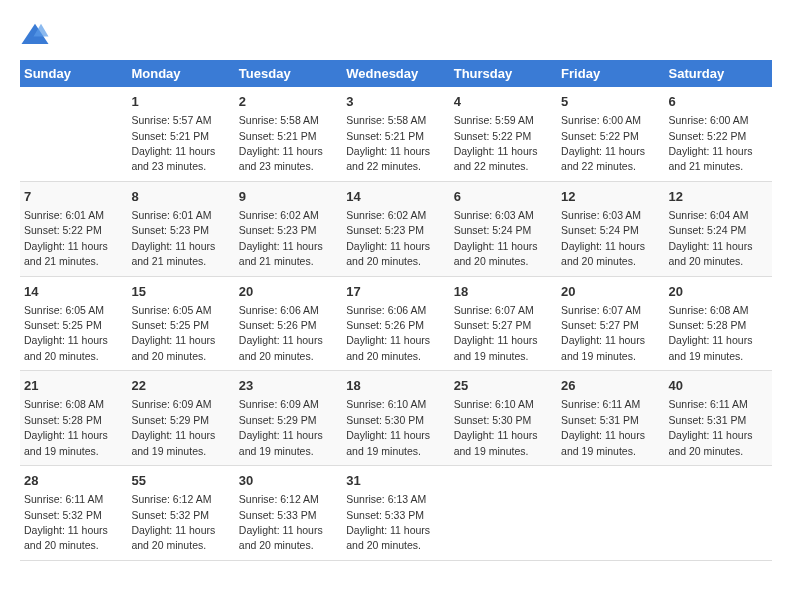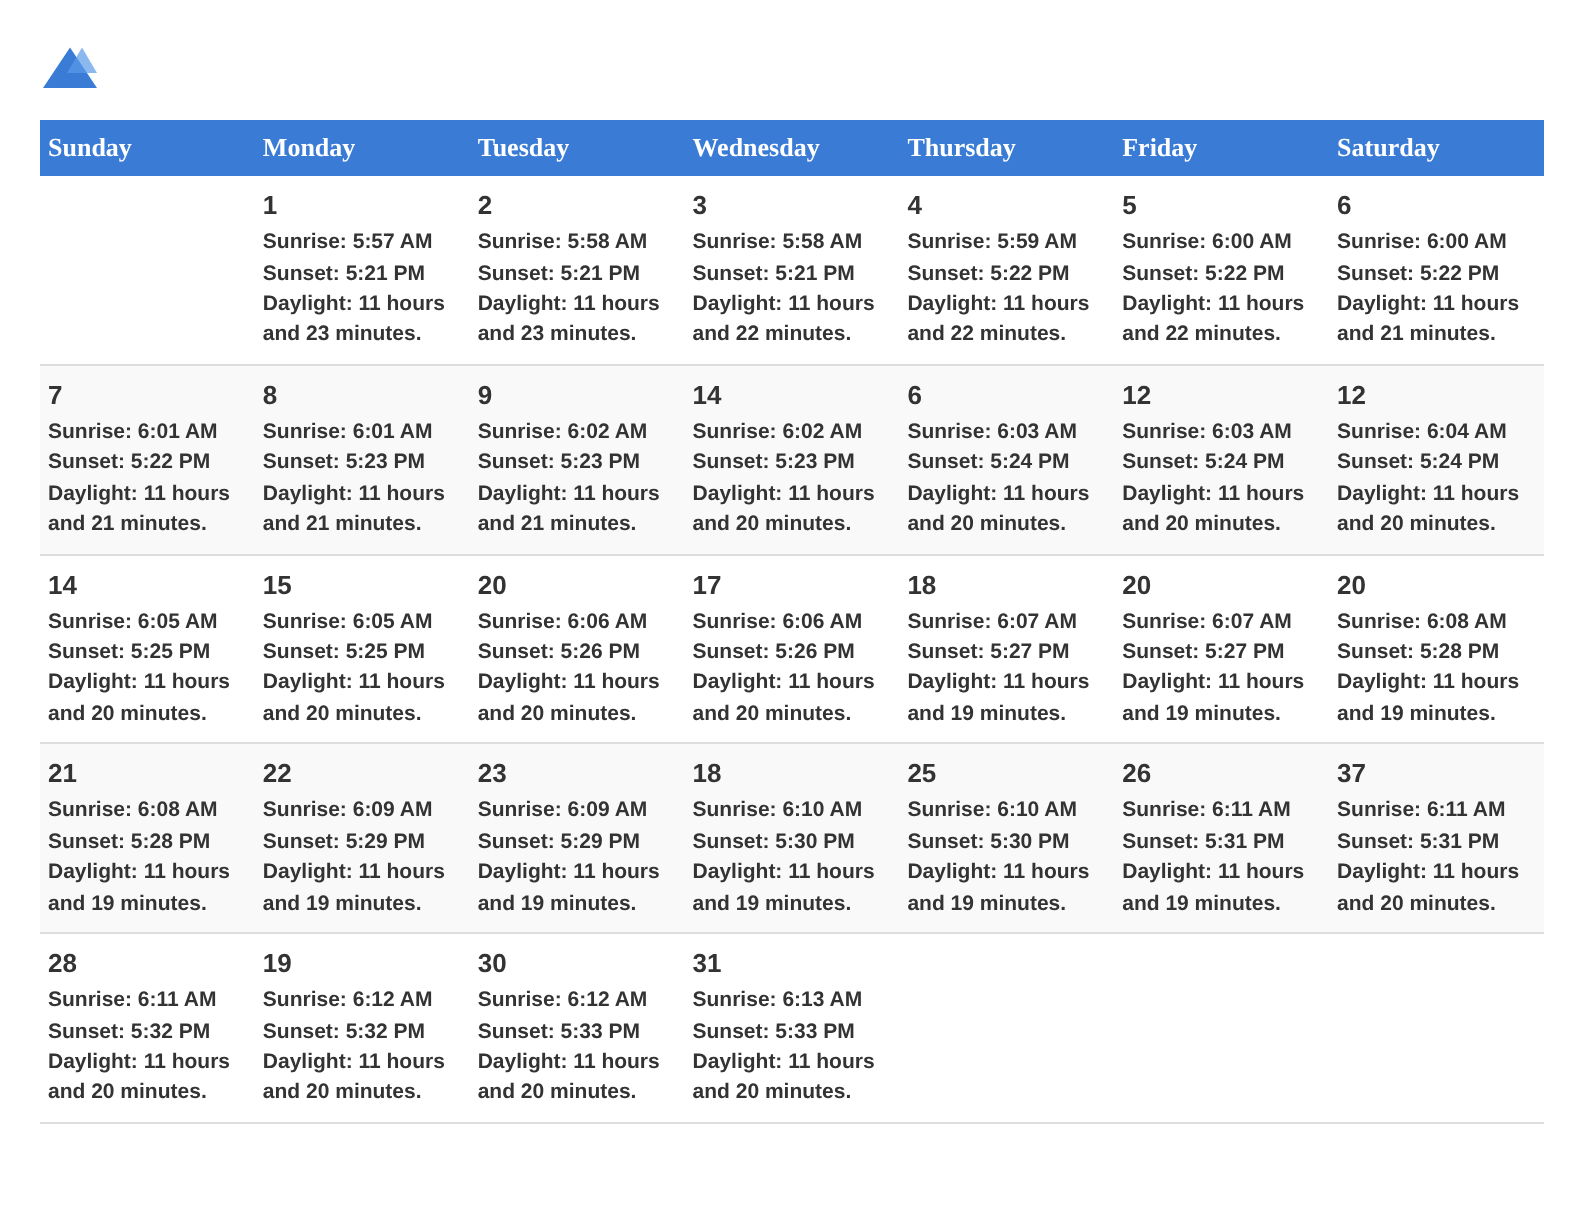--- a/index.html
+++ b/index.html
@@ -52,21 +52,20 @@
       border-collapse: collapse;
       font-size: 11px;
     }
     thead tr th {
       background-color: #3a7bd5;
       color: #fff;
       padding: 6px 4px;
       text-align: left;
       font-size: 13px;
       font-weight: bold;
-      font-family: Liberation Serif, serif;
     }
     tbody tr {
       border-bottom: 1px solid #ddd;
     }
     tbody tr:nth-child(even) {
       background: #f9f9f9;
     }
     tbody tr td {
       vertical-align: top;
       padding: 6px 4px;
@@ -76,21 +75,20 @@
     }
     .day-num {
       font-weight: bold;
       font-size: 13px;
       display: block;
       margin-bottom: 2px;
     }
     .day-info {
       font-size: 10.5px;
       color: #333;
-      font-weight: bold;
     }
     .week-row td { height: 80px; }
   </style>
 </head>
 <body>
 
 <div class="header">
   <div class="logo">
     <svg class="logo-icon" viewBox="0 0 40 40">
       <polygon points="20,5 38,32 2,32" fill="#3a7bd5"></polygon>
@@ -147,25 +145,25 @@
         <td><span class="day-num">20</span><span class="day-info">Sunrise: 6:07 AM<br>Sunset: 5:27 PM<br>Daylight: 11 hours<br>and 19 minutes.</span></td>
         <td><span class="day-num">20</span><span class="day-info">Sunrise: 6:08 AM<br>Sunset: 5:28 PM<br>Daylight: 11 hours<br>and 19 minutes.</span></td>
       </tr>
       <tr class="week-row">
         <td><span class="day-num">21</span><span class="day-info">Sunrise: 6:08 AM<br>Sunset: 5:28 PM<br>Daylight: 11 hours<br>and 19 minutes.</span></td>
         <td><span class="day-num">22</span><span class="day-info">Sunrise: 6:09 AM<br>Sunset: 5:29 PM<br>Daylight: 11 hours<br>and 19 minutes.</span></td>
         <td><span class="day-num">23</span><span class="day-info">Sunrise: 6:09 AM<br>Sunset: 5:29 PM<br>Daylight: 11 hours<br>and 19 minutes.</span></td>
         <td><span class="day-num">18</span><span class="day-info">Sunrise: 6:10 AM<br>Sunset: 5:30 PM<br>Daylight: 11 hours<br>and 19 minutes.</span></td>
         <td><span class="day-num">25</span><span class="day-info">Sunrise: 6:10 AM<br>Sunset: 5:30 PM<br>Daylight: 11 hours<br>and 19 minutes.</span></td>
         <td><span class="day-num">26</span><span class="day-info">Sunrise: 6:11 AM<br>Sunset: 5:31 PM<br>Daylight: 11 hours<br>and 19 minutes.</span></td>
-        <td><span class="day-num">37</span><span class="day-info">Sunrise: 6:11 AM<br>Sunset: 5:31 PM<br>Daylight: 11 hours<br>and 20 minutes.</span></td>
+        <td><span class="day-num">40</span><span class="day-info">Sunrise: 6:11 AM<br>Sunset: 5:31 PM<br>Daylight: 11 hours<br>and 20 minutes.</span></td>
       </tr>
       <tr class="week-row">
         <td><span class="day-num">28</span><span class="day-info">Sunrise: 6:11 AM<br>Sunset: 5:32 PM<br>Daylight: 11 hours<br>and 20 minutes.</span></td>
-        <td><span class="day-num">19</span><span class="day-info">Sunrise: 6:12 AM<br>Sunset: 5:32 PM<br>Daylight: 11 hours<br>and 20 minutes.</span></td>
+        <td><span class="day-num">55</span><span class="day-info">Sunrise: 6:12 AM<br>Sunset: 5:32 PM<br>Daylight: 11 hours<br>and 20 minutes.</span></td>
         <td><span class="day-num">30</span><span class="day-info">Sunrise: 6:12 AM<br>Sunset: 5:33 PM<br>Daylight: 11 hours<br>and 20 minutes.</span></td>
         <td><span class="day-num">31</span><span class="day-info">Sunrise: 6:13 AM<br>Sunset: 5:33 PM<br>Daylight: 11 hours<br>and 20 minutes.</span></td>
         <td></td>
         <td></td>
         <td></td>
       </tr>
     </tbody>
 </table>
 
 </body></html>

